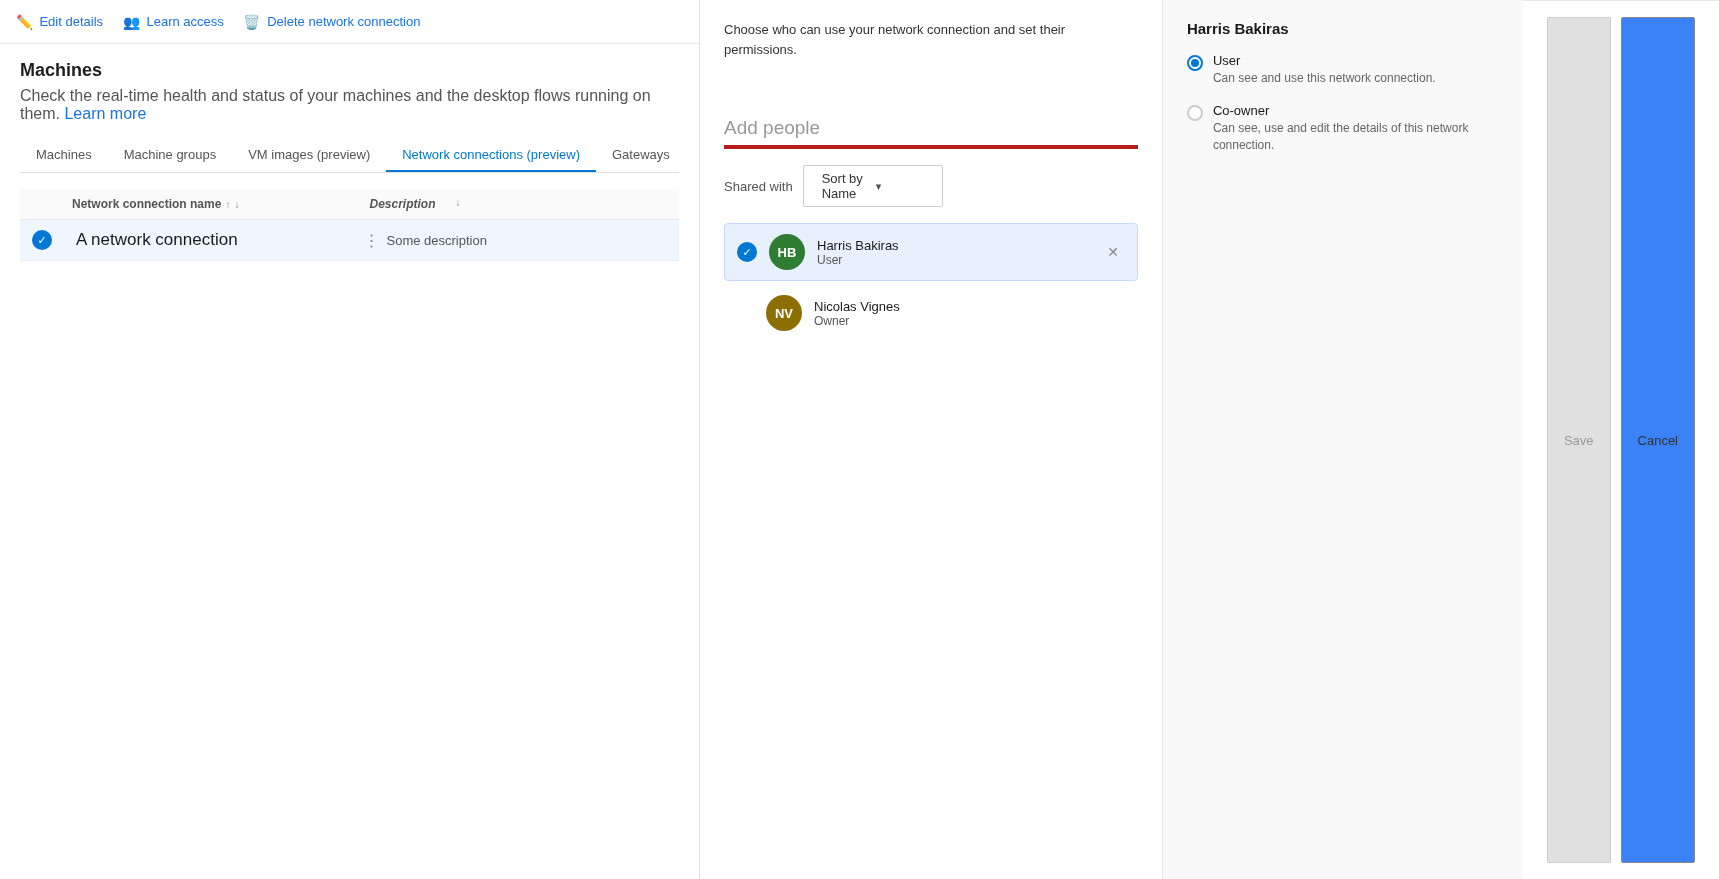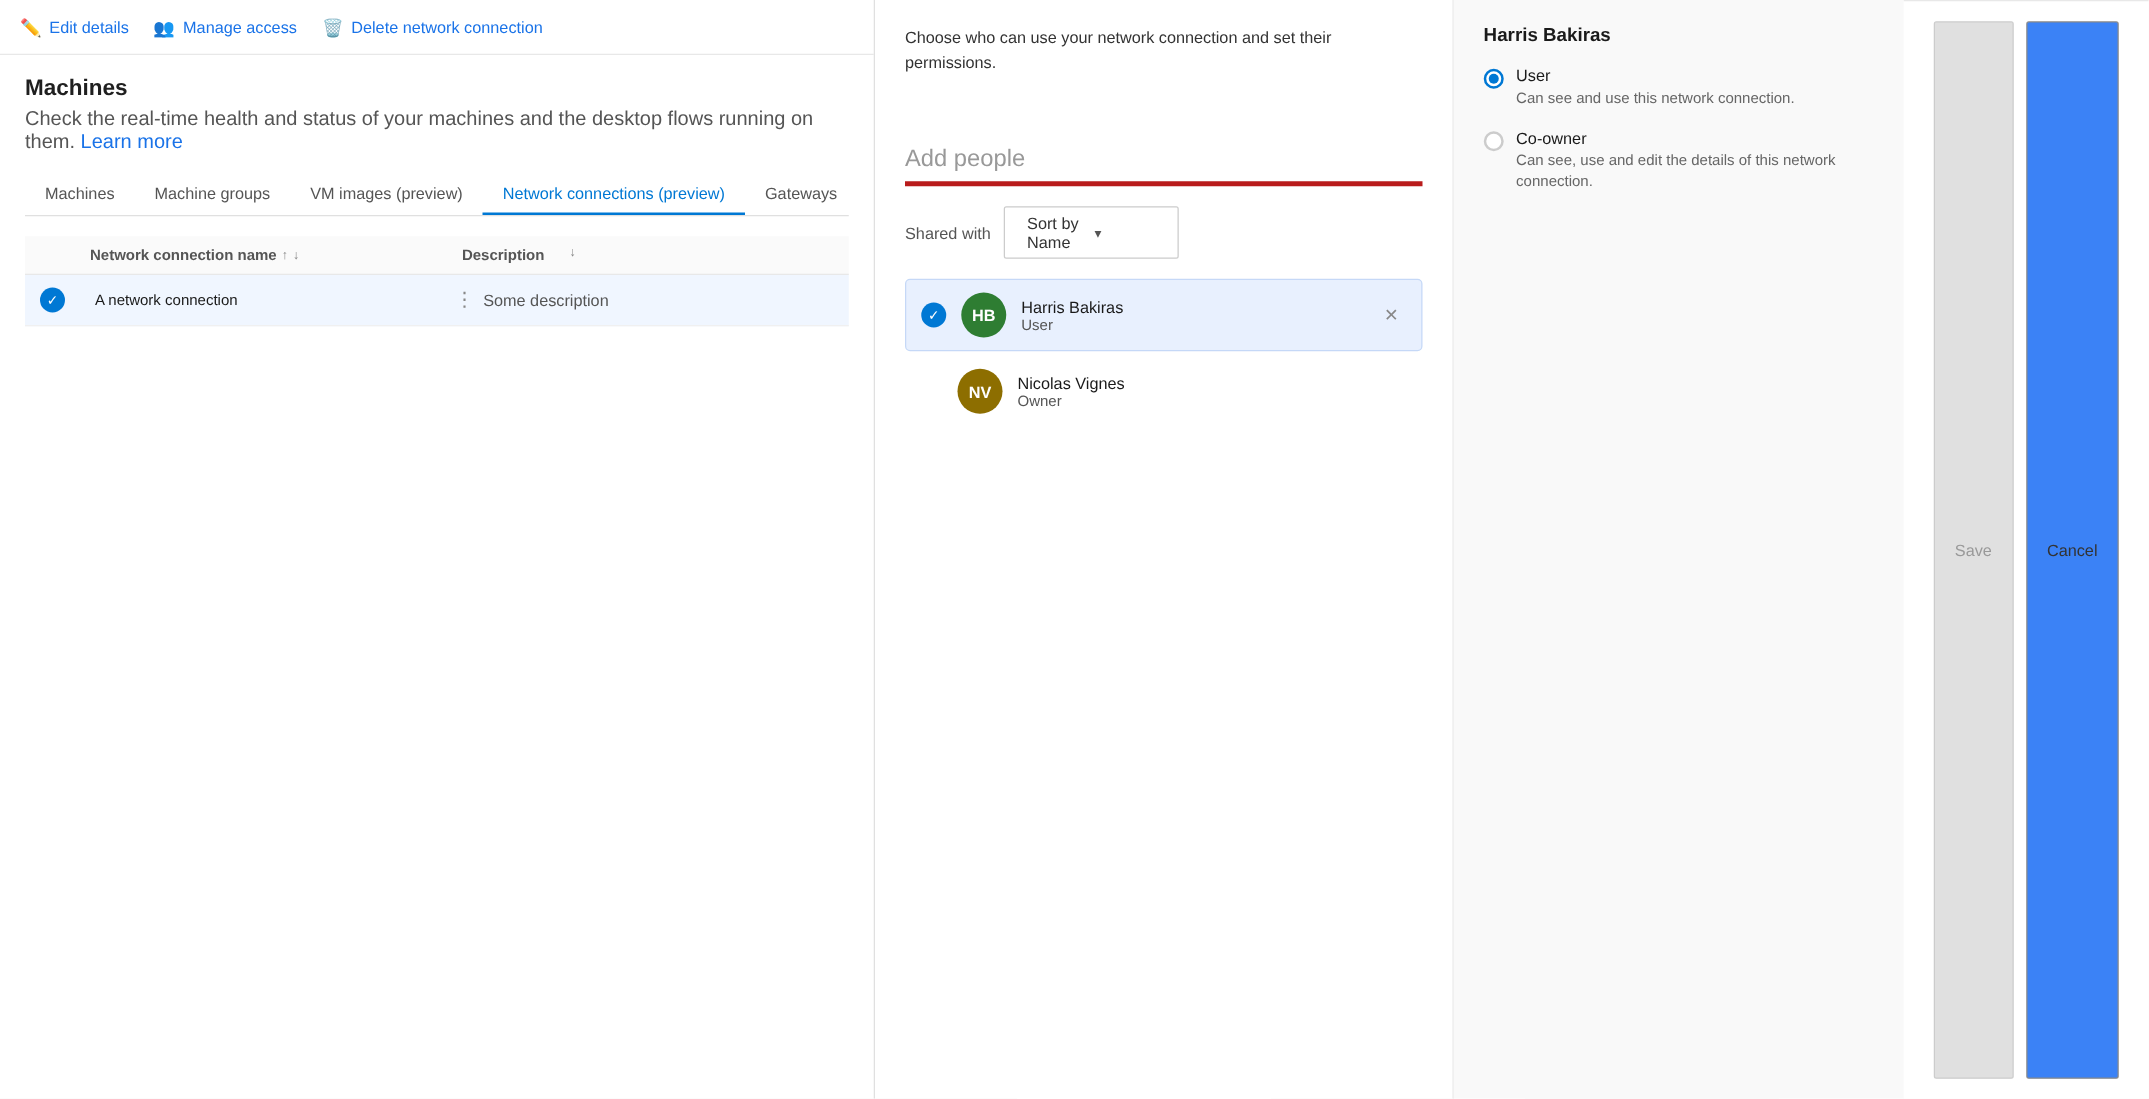--- a/index.html
+++ b/index.html
@@ -80,21 +80,21 @@
     
     .table-header {
       display: flex;
       align-items: center;
       padding: 8px 12px;
       border-bottom: 1px solid #e8e8e8;
       background: #fafafa;
     }
     .col-check { width: 40px; }
     .col-name { flex: 1; font-size: 12px; color: #555; font-weight: 600; display: flex; align-items: center; gap: 4px; }
-    .col-desc { flex: 1; font-size: 12px; color: #555; font-weight: 600; display: flex; gap: 20px; }
+    .col-desc { flex: 1; font-size: 12px; color: #555; font-weight: 600; display: flex; gap: 20px; font-style: italic; }
 
     .sort-icon { font-size: 10px; color: #888; }
 
     .table-row {
       display: flex;
       align-items: center;
       padding: 10px 12px;
       border-bottom: 1px solid #f0f0f0;
       background: #f0f6ff;
       cursor: pointer;
@@ -105,21 +105,21 @@
       height: 20px;
       border-radius: 50%;
       background: #0078d4;
       display: flex;
       align-items: center;
       justify-content: center;
       color: white;
       font-size: 11px;
     }
 
-    .row-name { flex: 1; font-size: 12px; color: #1a1a1a; padding-left: 4px; }
+    .row-name { flex: 1; font-size: 17px; color: #1a1a1a; padding-left: 4px; }
     .row-desc { flex: 1; font-size: 13px; color: #555; }
     .row-menu { width: 30px; color: #888; cursor: pointer; text-align: center; font-size: 16px; }
 
     
     .right-panel {
       flex: 1;
       display: flex;
       background: #fff;
     }
 
@@ -314,21 +314,21 @@
 
 <div class="left-panel">
 
   <div class="toolbar">
     <div class="toolbar-item">
       <span class="toolbar-icon">✏️</span>
       <span>Edit details</span>
     </div>
     <div class="toolbar-item">
       <span class="toolbar-icon">👥</span>
-      <span>Manage access</span>
+      <span>Learn access</span>
     </div>
     <div class="toolbar-item">
       <span class="toolbar-icon">🗑️</span>
       <span>Delete network connection</span>
     </div>
   </div>
 
   <div class="main-content">
     <div class="page-title">Machines</div>
     <div class="page-subtitle">

